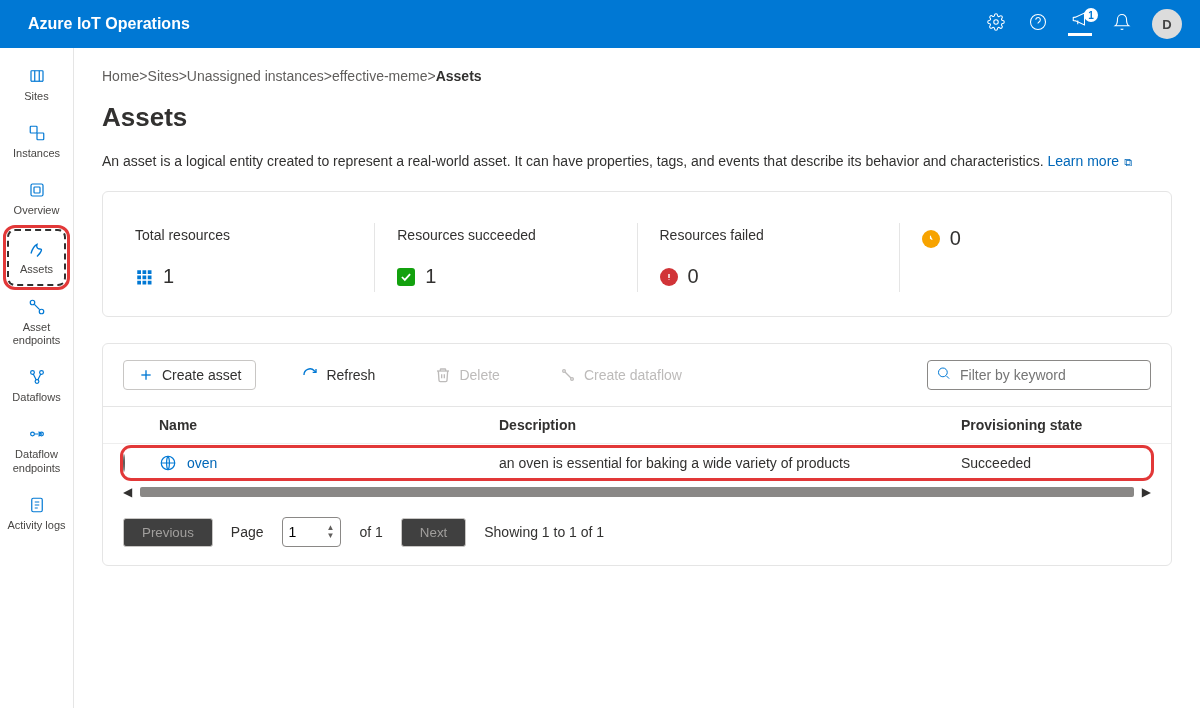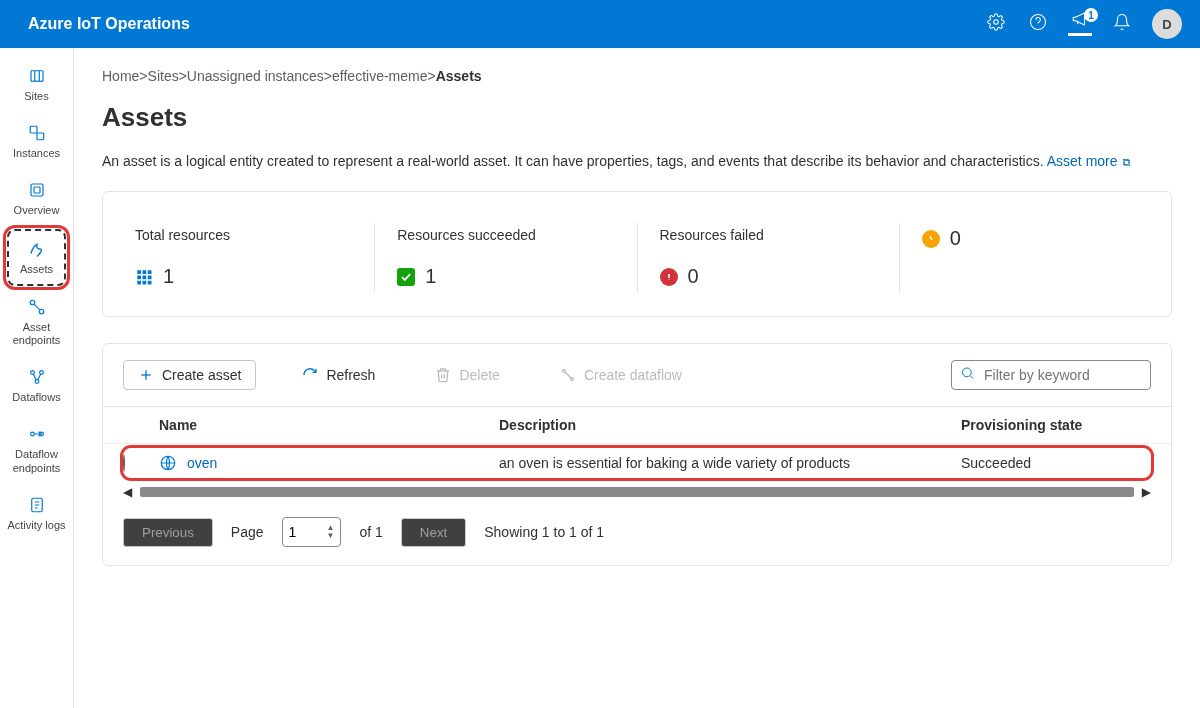--- a/index.html
+++ b/index.html
@@ -58,21 +58,21 @@
   
   .assets-panel { border: 1px solid #e5e5e5; border-radius: 6px; padding: 16px 0 18px 0; }
   .toolbar { display: flex; align-items: center; gap: 32px; padding: 0 20px 16px 20px; flex-wrap: wrap; }
   .btn { display: inline-flex; align-items: center; gap: 8px; font-size: 14px; padding: 6px 14px; border-radius: 4px; cursor: pointer; background: none; border: none; color: #323130; }
   .btn.outline { border: 1px solid #c8c6c4; }
   .btn .bic { width: 16px; height: 16px; display: flex; align-items: center; justify-content: center; color: #0078d4; }
   .btn.disabled { color: #bdbbba; cursor: default; }
   .btn.disabled .bic { color: #bdbbba; }
   .toolbar-spacer { flex: 1; }
   .filter { position: relative; }
-  .filter input { border: 1px solid #8a8886; border-radius: 4px; padding: 6px 10px 6px 32px; font-size: 14px; width: 200px; outline: none; }
+  .filter input { border: 1px solid #8a8886; border-radius: 4px; padding: 6px 10px 6px 32px; font-size: 14px; width: 224px; outline: none; }
   .filter .sicon { position: absolute; left: 9px; top: 50%; transform: translateY(-50%); color: #0078d4; }
   .filter .sicon svg { width: 15px; height: 15px; stroke: currentColor; fill: none; stroke-width: 1.6; }
 
   
   .table-wrap { border-top: 1px solid #e5e5e5; }
   .thead, .trow { display: flex; align-items: center; padding: 10px 20px; border-bottom: 1px solid #eee; }
   .thead { font-weight: 600; font-size: 14px; }
   .trow { font-size: 14px; }
   .col-sel { width: 36px; }
   .col-name { width: 340px; display: flex; align-items: center; gap: 10px; }
@@ -222,21 +222,21 @@
       <a>Unassigned instances</a>
         <span class="sep">&gt;</span>
       <a>effective-meme</a>
         <span class="sep">&gt;</span>
       <span class="current">Assets</span>
     </div>
 
     <h1 class="page-title">Assets</h1>
     <p class="page-desc">
       <span>An asset is a logical entity created to represent a real-world asset. It can have properties, tags, and events that describe its behavior and characteristics. </span>
-      <a><span>Asset more</span><span class="ext"> ⧉</span></a>
+      <a><span>Learn more</span><span class="ext"> ⧉</span></a>
     </p>
 
     <div class="stats-card">
       <div class="stat">
         <div class="stat-label">Total resources</div>
         <div class="stat-val">
           <span class="sic total">
               <svg viewBox="0 0 24 24">
                 <rect x="3" y="3" width="5" height="5"></rect>
                 <rect x="10" y="3" width="5" height="5"></rect>

